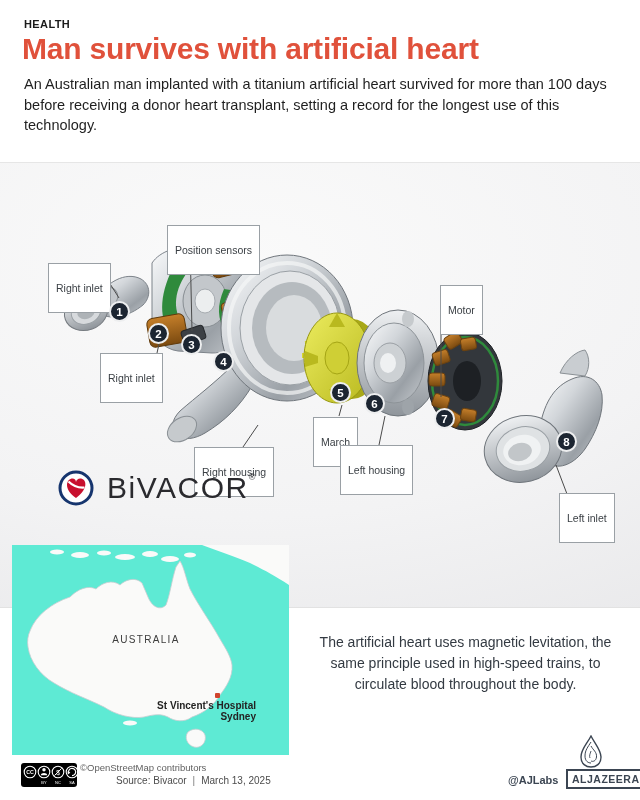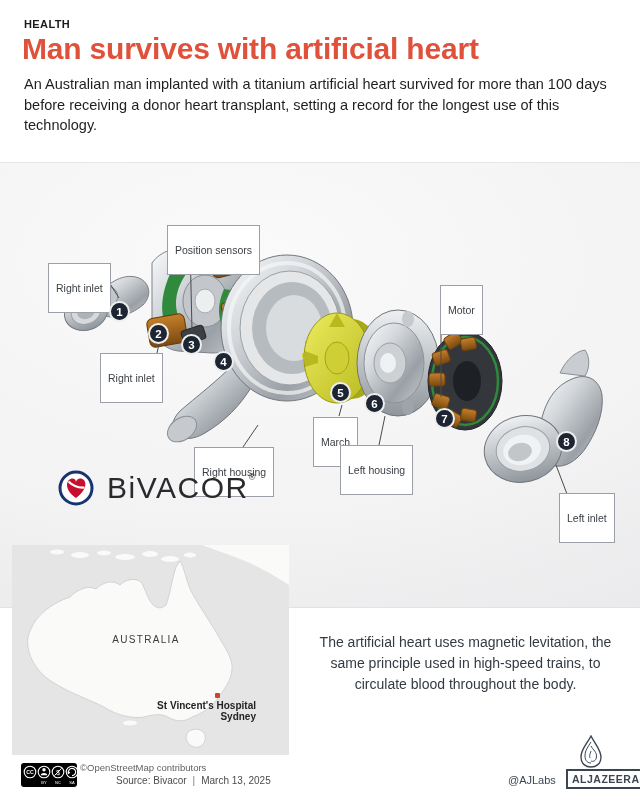--- a/index.html
+++ b/index.html
@@ -24,39 +24,39 @@
             font-size:10.5px; padding:18px 7px; white-space:nowrap; z-index:4; }
   .pnum { position:absolute; width:21px; height:21px; border-radius:50%; background:#1C2531;
           border:2px solid rgba(255,255,255,.92); color:#ffffff; font-size:11.5px; font-weight:bold;
           display:flex; align-items:center; justify-content:center; z-index:5; }
   .brand { position:absolute; left:57px; top:306px; display:flex; align-items:center; gap:12px; z-index:4; }
   .brand .btxt { font-size:30px; color:#2a2a2e; letter-spacing:1.5px; }
   .brand sup { font-size:9px; color:#2a2a2e; vertical-align:18px; }
 
   
   .map { position:absolute; left:12px; top:545px; width:277px; height:210px;
-         background:#e5e5e5; overflow:hidden; }
+         background:#5eead4; overflow:hidden; }
   .map-country { position:absolute; left:88px; top:89px; width:92px; text-align:center;
                  font-size:10px; letter-spacing:1.3px; color:#3c3c3c; }
   .map-marker { position:absolute; left:203px; top:148px; width:5px; height:5px;
                 background:#D0442E; border-radius:1px; }
   .map-place { position:absolute; left:142px; top:155px; width:102px; text-align:right;
                font-size:10px; font-weight:bold; color:#232323; line-height:1.1; }
 
   
   .caption { position:absolute; left:318px; top:632px; width:295px; font-size:14px;
              line-height:1.5; color:#333A42;text-align:center; }
 
   
   .attrib { position:absolute; left:80px; top:762px; font-size:9.5px; color:#5f5f5f; }
   .srcrow { position:absolute; left:80px; top:775px; font-size:10px; color:#4c4c4c;margin-left:36px; }
   .srcrow .sep { margin:0 6px; color:#7a7a7a; }
   .cc-badge { position:absolute; left:21px; top:763px; }
   .flame { position:absolute; left:578px; top:735px; }
-  .ajlabs { position:absolute; left:508px; top:774px; font-size:11px; font-weight:normal; color:#3B4552; }
+  .ajlabs { position:absolute; left:508px; top:774px; font-size:11px; font-weight:bold; color:#3B4552; }
   .ajbox { position:absolute; left:566px; top:769px; border:2px solid #3B4552; color:#3B4552;
            font-size:10.5px; font-weight:bold; letter-spacing:.5px; padding:2px 4px; }
 </style>
 </head>
 <body>
 
 <div class="page">
 
   <div class="kicker">HEALTH</div>
   <div class="title">Man survives with artificial heart</div>

